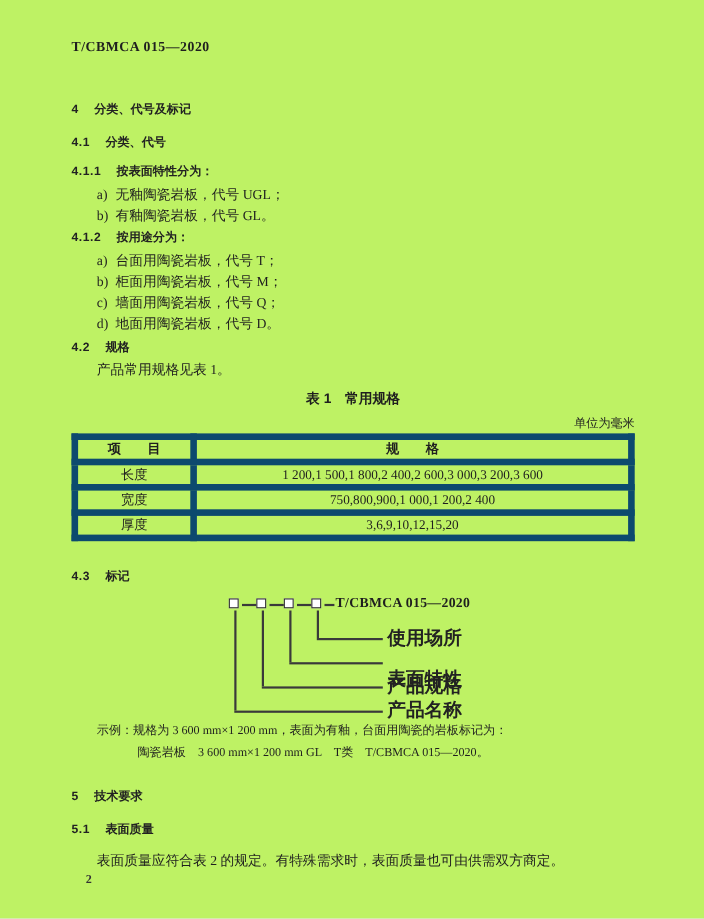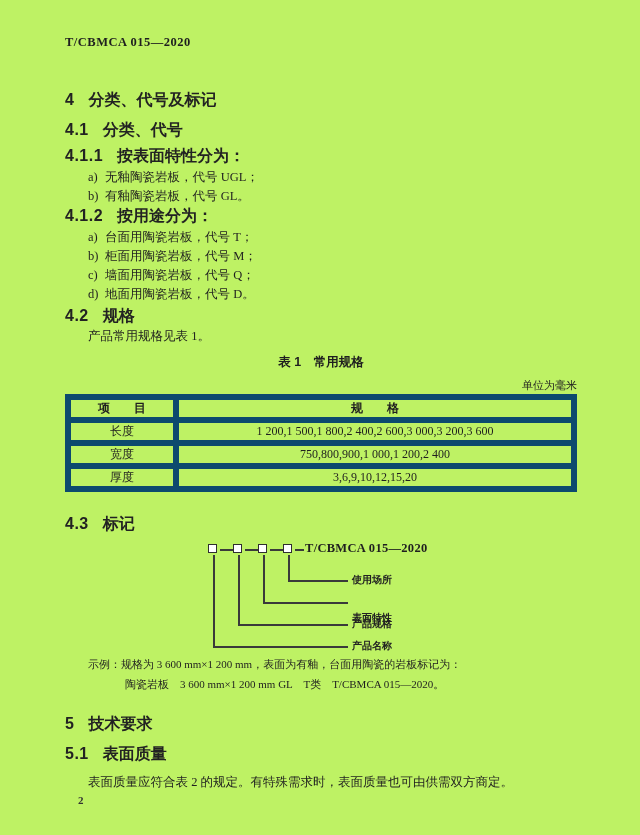--- a/index.html
+++ b/index.html
@@ -13,21 +13,21 @@
     padding: 34px 63px 0 65px;
     overflow: hidden;
   }
   .doc-header {
     font-family: "Liberation Serif", serif;
     font-weight: bold; font-size: 12.5px; line-height: 16px;
     letter-spacing: 0.5px;
   }
   .sec-h {
     font-family: "Liberation Sans", "DejaVu Sans", sans-serif;
-    font-weight: bold; font-size: 16px; line-height: 16px;
+    font-weight: bold; font-size: 11px; line-height: 16px;
     color: #222;
   }
   .sec-h .sec-num { margin-right: 14px; letter-spacing: 0.5px; }
   .h-l1 { margin-top: 42px; }
   .h-l2 { margin-top: 14px; }
   .h-l3 { margin-top: 10px; }
   ul.code-list { list-style: none; margin-top: 4px; }
   ul.code-list li { line-height: 19px; font-size: 12.5px; padding-left: 23px; }
   ul.code-list li .marker { display: inline-block; width: 17px; }
   .body-para { font-size: 12.5px; line-height: 16px; margin-top: 4px; padding-left: 23px; }
@@ -60,21 +60,21 @@
   .dash, .hline { position: absolute; height: 1.5px; background: #3a3a3a; }
   .dash { top: 11px; }
   .vline { position: absolute; width: 1.5px; background: #3a3a3a; }
   .ref-text {
     position: absolute; left: 240px; top: 3px;
     font-weight: bold; font-size: 12.5px; letter-spacing: 0.3px;
   }
   .dlabel {
     position: absolute; left: 287px;
     font-family: "Liberation Sans", "DejaVu Sans", sans-serif;
-    font-weight: bold; font-size: 10px; line-height: 14px; color: #222;
+    font-weight: bold; font-size: 17px; line-height: 14px; color: #222;
   }
   .example { margin-top: 2px; font-size: 11px; line-height: 20px; }
   .example .ex-line1 { padding-left: 23px; }
   .example .ex-line2 { padding-left: 60px; }
   .page-num {
     position: absolute; left: 78px; top: 794px;
     font-size: 11px; font-weight: bold; color: #333;
   }
 </style>
 </head>

